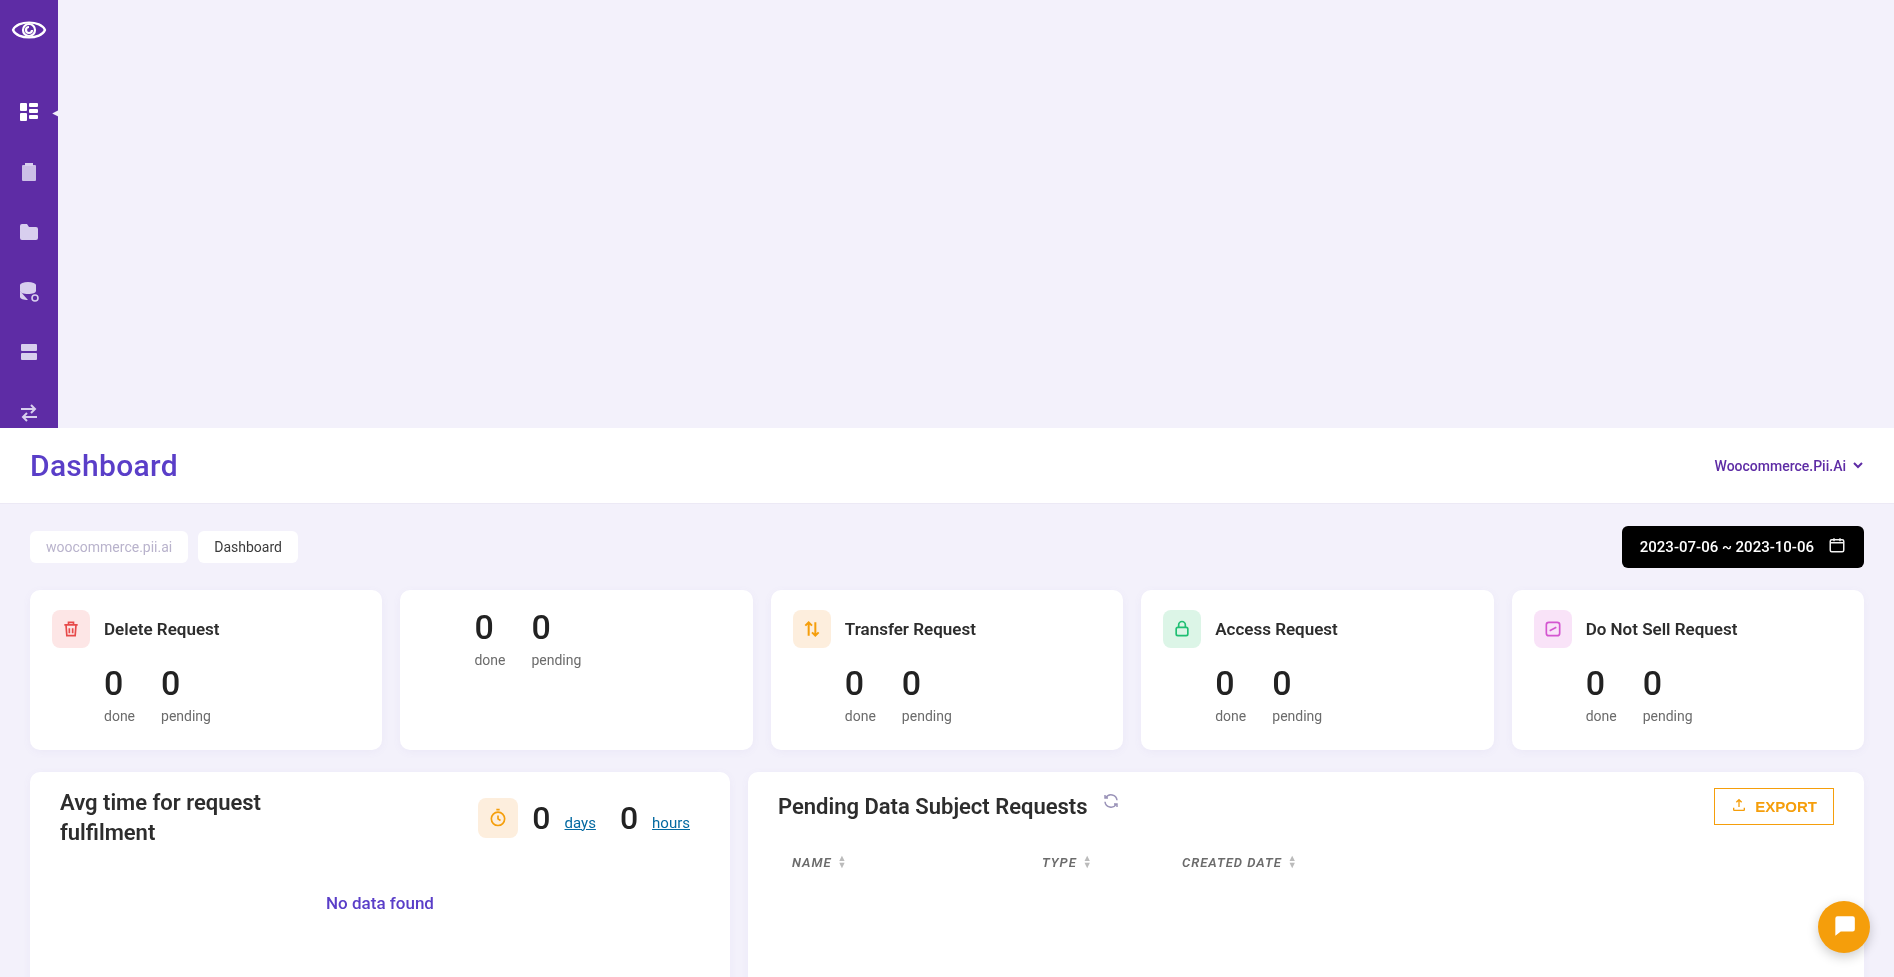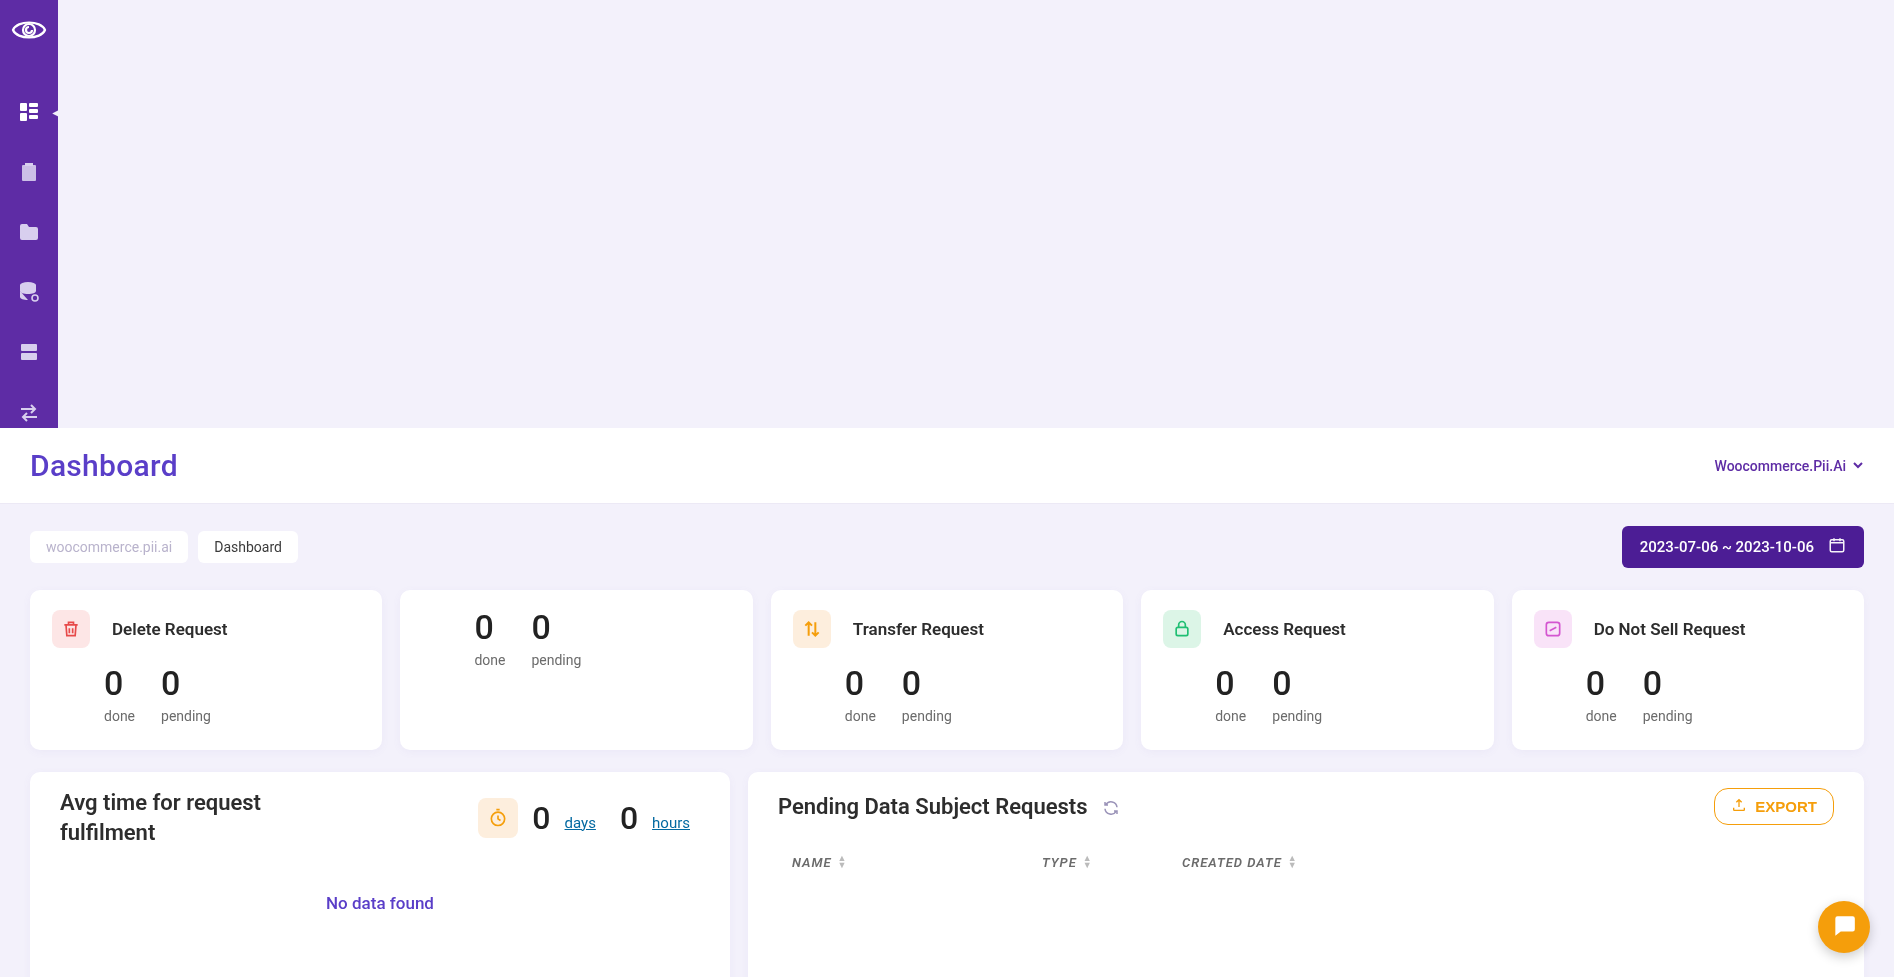--- a/index.html
+++ b/index.html
@@ -55,42 +55,42 @@
 
 .content { padding: 22px 30px 0 30px; overflow-y:auto; height: calc(100% - 76px); position:relative;}
 
 .crumb-row { display: flex; align-items: center; justify-content: space-between; margin-bottom: 22px; }
 .crumbs { display: flex; gap: 10px; }
 .crumbs .chip {
   background: #fff; padding: 8px 16px; border-radius: 6px; font-size: 14px; color:#3b3b3b;
 }
 .crumbs .chip.muted { color: #b9b3cc; }
 .date-range {
-  background: #4c1d95;
+  background: #000000;
   color: #fff;
   padding: 10px 18px;
   border-radius: 6px;
   font-size: 15px;
   display: flex;
   align-items: center;
   gap: 14px;
   cursor:pointer;
   font-weight:500;
 }
 .date-range .cal-icon { opacity:0.95; }
 
 .cards-row { display: flex; gap: 18px; margin-bottom: 22px; }
 .stat-card {
   flex: 1;
   background: #fff;
   border-radius: 10px;
   padding: 20px 22px 26px 22px;
   box-shadow: 0 2px 8px rgba(120,100,180,0.06);
 }
-.stat-card .head { display: flex; align-items: center; gap: 22px; margin-bottom: 18px; }
+.stat-card .head { display: flex; align-items: center; gap: 14px; margin-bottom: 18px; }
 .stat-card .icon-box {
   width: 38px; height: 38px; border-radius: 8px; display:flex; align-items:center; justify-content:center;
 }
 .stat-card .label { font-size: 17px; font-weight: 600; color: #2d2d2d; }
 .stat-card .nums { display: flex; gap: 26px; padding-left: 52px; }
 .stat-card .nums .col { display:flex; flex-direction:column; }
 .stat-card .nums .n { font-size: 34px; font-weight: 500; color:#222; line-height:1; }
 .stat-card .nums .t { font-size: 14px; color: #6b6b6b; margin-top:8px; }
 
 .ic-red { background:#fde6e6; color:#e74a4a; }
@@ -114,21 +114,21 @@
   width:40px;height:40px;border-radius:8px;background:#fdeedd;color:#f59e0b;
   display:flex;align-items:center;justify-content:center;
 }
 .avg-stats .big{ font-size:32px; font-weight:500; color:#222;}
 .avg-stats .unit{ font-size:15px; color:#0369a1; margin-right:10px; align-self:flex-end; padding-bottom:6px;text-decoration:underline;}
 
 .no-data-msg { text-align:center; color:#5a3ec8; font-size:17px; font-weight:500; margin-top:46px;}
 
 .export-btn{
   border:1px solid #f59e0b; color:#f59e0b; background:#fff;
-  padding:8px 16px; border-radius:14px; font-size:15px; font-weight:600;
+  padding:8px 16px; border-radius:0; font-size:15px; font-weight:600;
   display:flex; align-items:center; gap:8px; cursor:pointer;
 }
 .refresh-ic{ color:#9a93b8; cursor:pointer; margin-left:14px;}
 
 .table-head{
   display:flex; padding: 30px 14px 12px 14px; font-size:13px; color:#6b6b6b; letter-spacing:1px; font-weight:600;
 }
 .table-head .th{ display:flex; align-items:flex-start; gap:6px;font-style:italic;}
 .th-name{ flex:0 0 250px;}
 .th-type{ flex:0 0 140px;}
@@ -335,21 +335,21 @@
               <div class="unit">days</div>
               <div class="big">0</div>
               <div class="unit">hours</div>
             </div>
           </div>
           <div class="no-data-msg">No data found</div>
         </div>
 
         <div class="panel right">
           <div class="phead">
-            <div style="display:flex;align-items:flex-end;">
+            <div style="display:flex;align-items:flex-start;">
               <div class="ptitle" style="max-width:none">Pending Data Subject Requests</div>
               <span class="refresh-ic"><svg width="18" height="18" viewBox="0 0 24 24" fill="none" stroke="currentColor" stroke-width="2">
                     <path d="M20 11a8 8 0 0 0-15-3M4 4v4h4"></path>
                     <path d="M4 13a8 8 0 0 0 15 3M20 20v-4h-4"></path>
                   </svg></span>
             </div>
             <button class="export-btn">
               <span><svg width="16" height="16" viewBox="0 0 24 24" fill="none" stroke="currentColor" stroke-width="2">
                     <path d="M12 15V4M8 8l4-4 4 4"></path>
                     <path d="M4 16v3a1 1 0 0 0 1 1h14a1 1 0 0 0 1-1v-3"></path>

